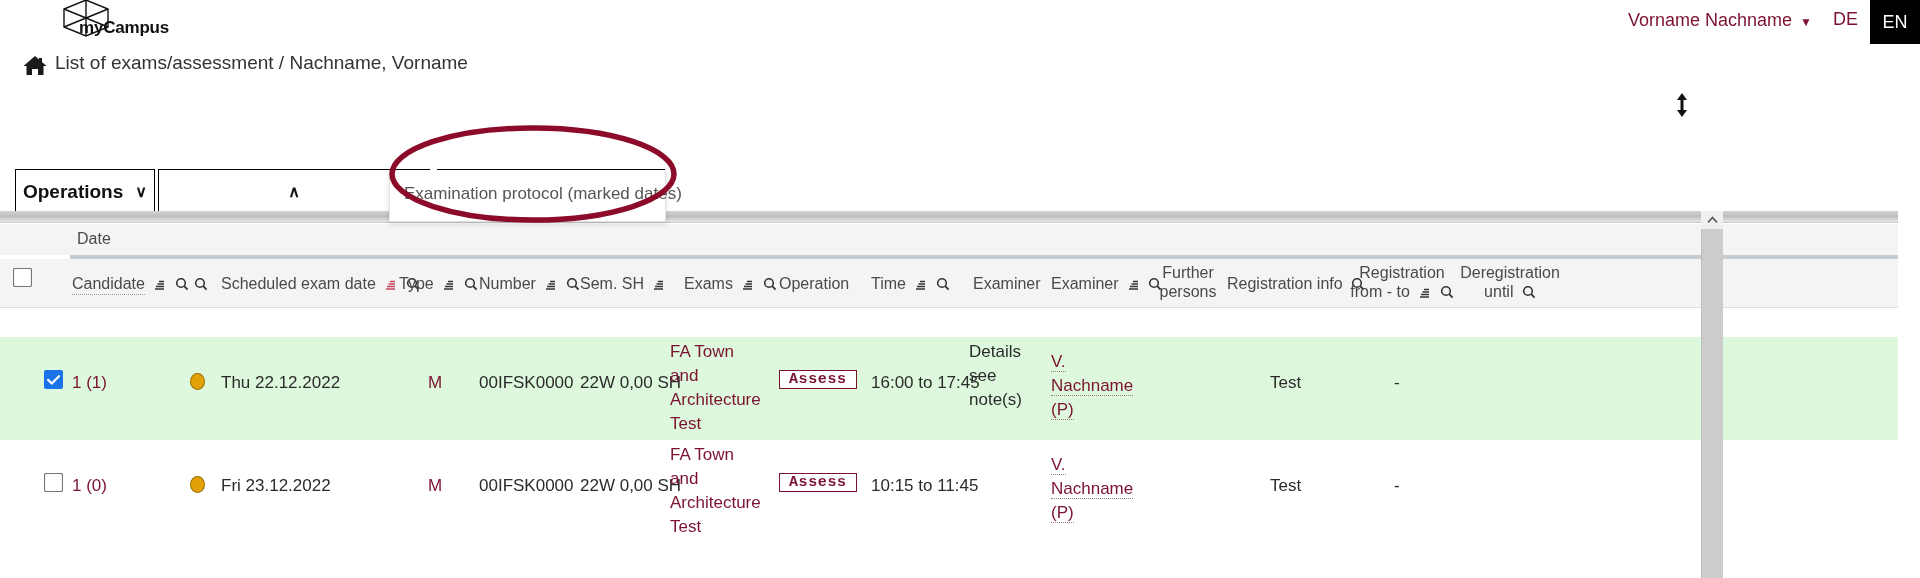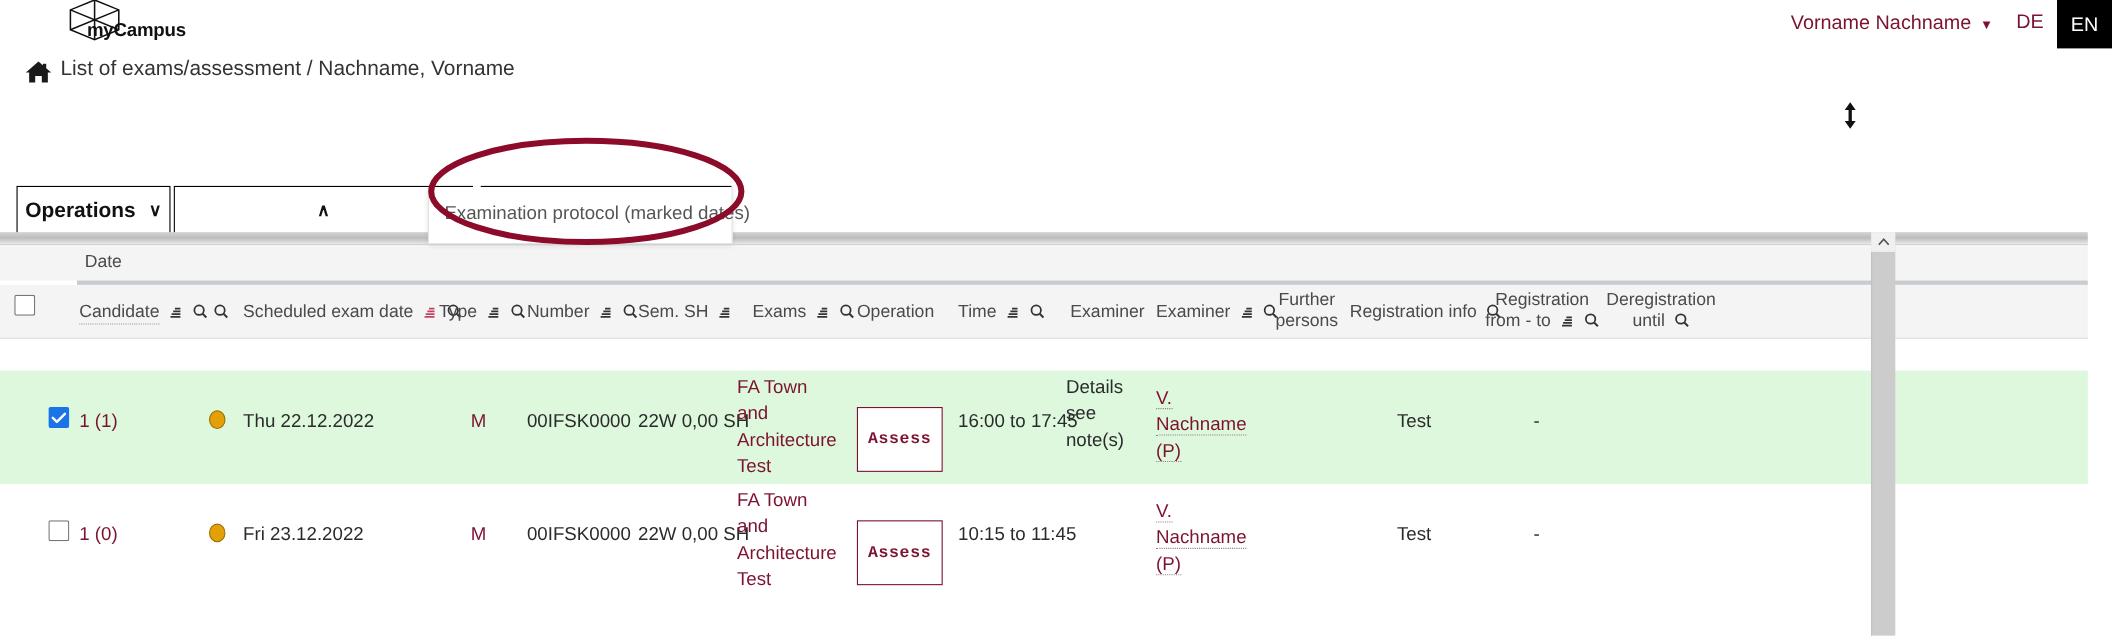--- a/index.html
+++ b/index.html
@@ -145,21 +145,21 @@
   .row-check { position: absolute; left: 44px; }
 
   .status-dot {
     position: absolute; width: 15px; height: 17px; border-radius: 50%;
     background: #e3a008; border: 1px solid #9a7000;
   }
   .assess-btn {
     position: absolute; border: 1px solid #7b1230; background: #fff;
     color: #7b1230; font-family: "Liberation Mono", monospace;
     font-size: 15px; font-weight: 700; letter-spacing: 0.6px;
-    padding: 20px 9px; cursor: pointer;
+    padding: 0 9px; cursor: pointer;
   }
   .dotted-u { border-bottom: 1px dotted #9a7c85; }
 
   
   .vscroll {
     position: absolute; right: 0; top: 211px; width: 22px; height: 367px;
     background: #cccccc; border-left: 1px solid #bfbfbf;
   }
   .vscroll-up {
     position: absolute; right: 0; top: 211px; width: 22px; height: 18px;

